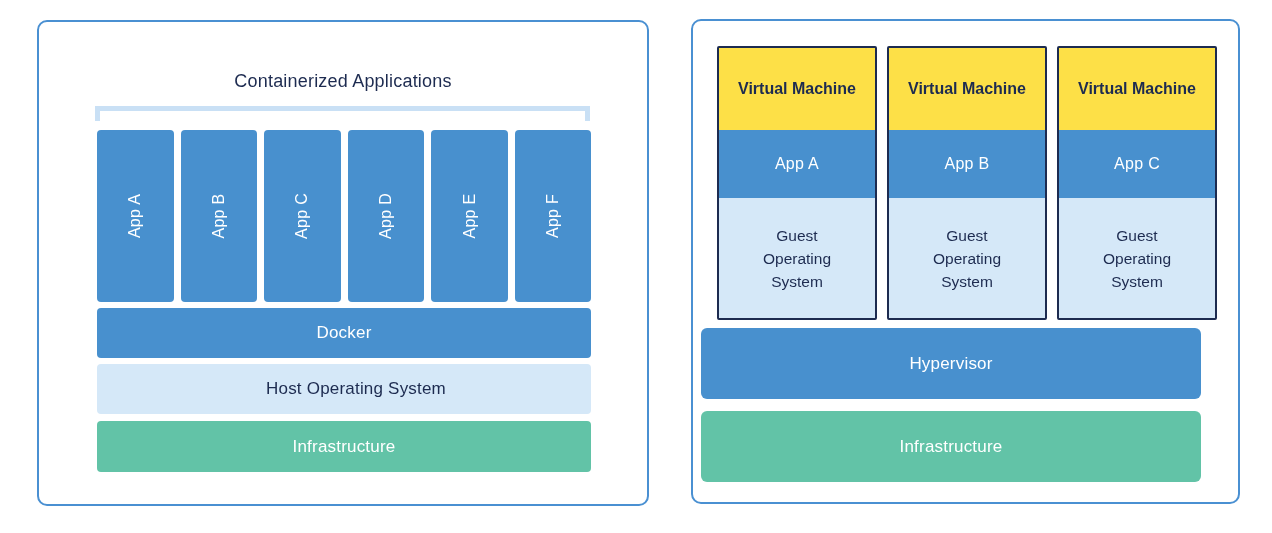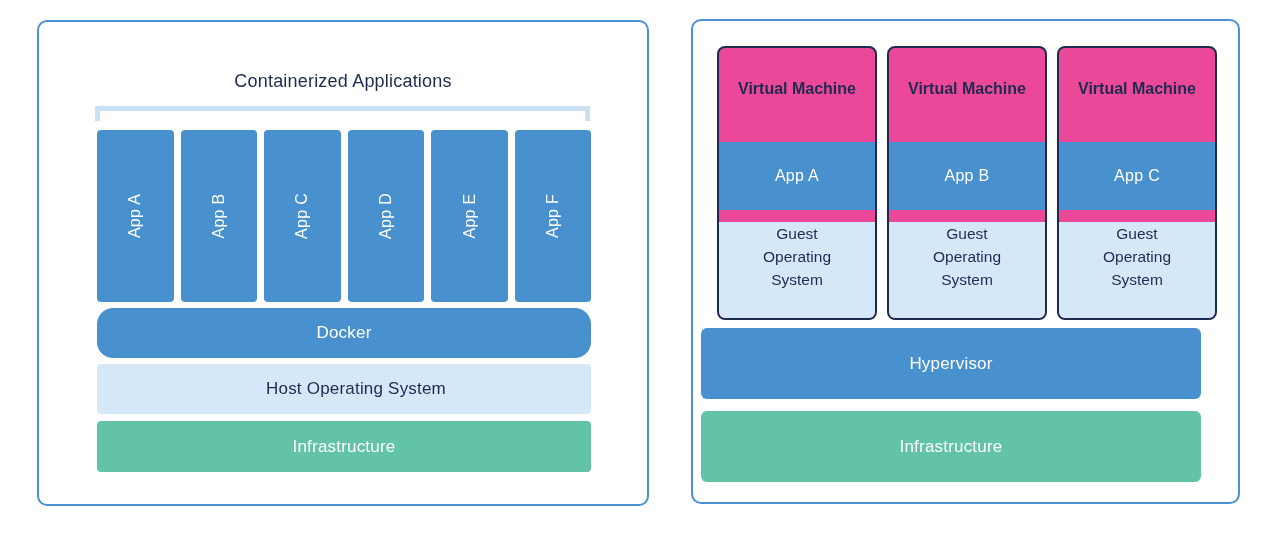--- a/index.html
+++ b/index.html
@@ -51,45 +51,45 @@
     color:var(--white_text);font-size:16px;letter-spacing:.3px;
   }
   .layer{
     position:absolute;left:58px;width:494px;height:50px;border-radius:4px;
     display:flex;align-items:center;justify-content:center;
     font-size:17px;letter-spacing:.2px;
   }
   .layer.blue{background:var(--blue);color:var(--white_text);}
   .layer.light{background:var(--light_blue);color:var(--navy);}
   .layer.green{background:var(--green);color:var(--white_text);}
-  .layer.docker{top:286px;border-radius:16px;}
+  .layer.docker{top:286px;}
   .layer.hostos{top:342px;padding-left:24px;}
   .layer.infra-l{top:399px;height:51px;}
 
   .vm-row{
     position:absolute;left:24px;top:25px;width:500px;height:274px;
     display:flex;gap:10px;
   }
   .vm-box{
-    flex:1;border:2px solid var(--navy);border-radius:8px;
-    background:#ec4899;overflow:hidden;
-    display:flex;flex-direction:column;gap:12px;
+    flex:1;border:2px solid var(--navy);border-radius:2px;
+    background:#fde047;overflow:hidden;
+    display:flex;flex-direction:column;
   }
   .vm-title{
     height:82px;display:flex;align-items:center;justify-content:center;
     font-weight:bold;font-size:16px;color:var(--navy);white-space:nowrap;
   }
   .vm-app{
     height:68px;background:var(--blue);color:var(--white_text);
     display:flex;align-items:center;justify-content:center;
     font-size:16px;letter-spacing:.3px;
   }
   .vm-os{
     flex:1;background:var(--light_blue);color:var(--navy);
-    display:flex;align-items:flex-start;justify-content:center;
+    display:flex;align-items:center;justify-content:center;
     text-align:center;font-size:15.5px;line-height:23px;
   }
   .vm-os span{display:block;max-width:96px;}
   .layer-r{
     position:absolute;left:8px;width:500px;height:71px;border-radius:6px;
     display:flex;align-items:center;justify-content:center;
     font-size:17px;letter-spacing:.2px;
   }
   .layer-r.blue{background:var(--blue);color:var(--white_text);top:307px;}
   .layer-r.green{background:var(--green);color:var(--white_text);top:390px;}

